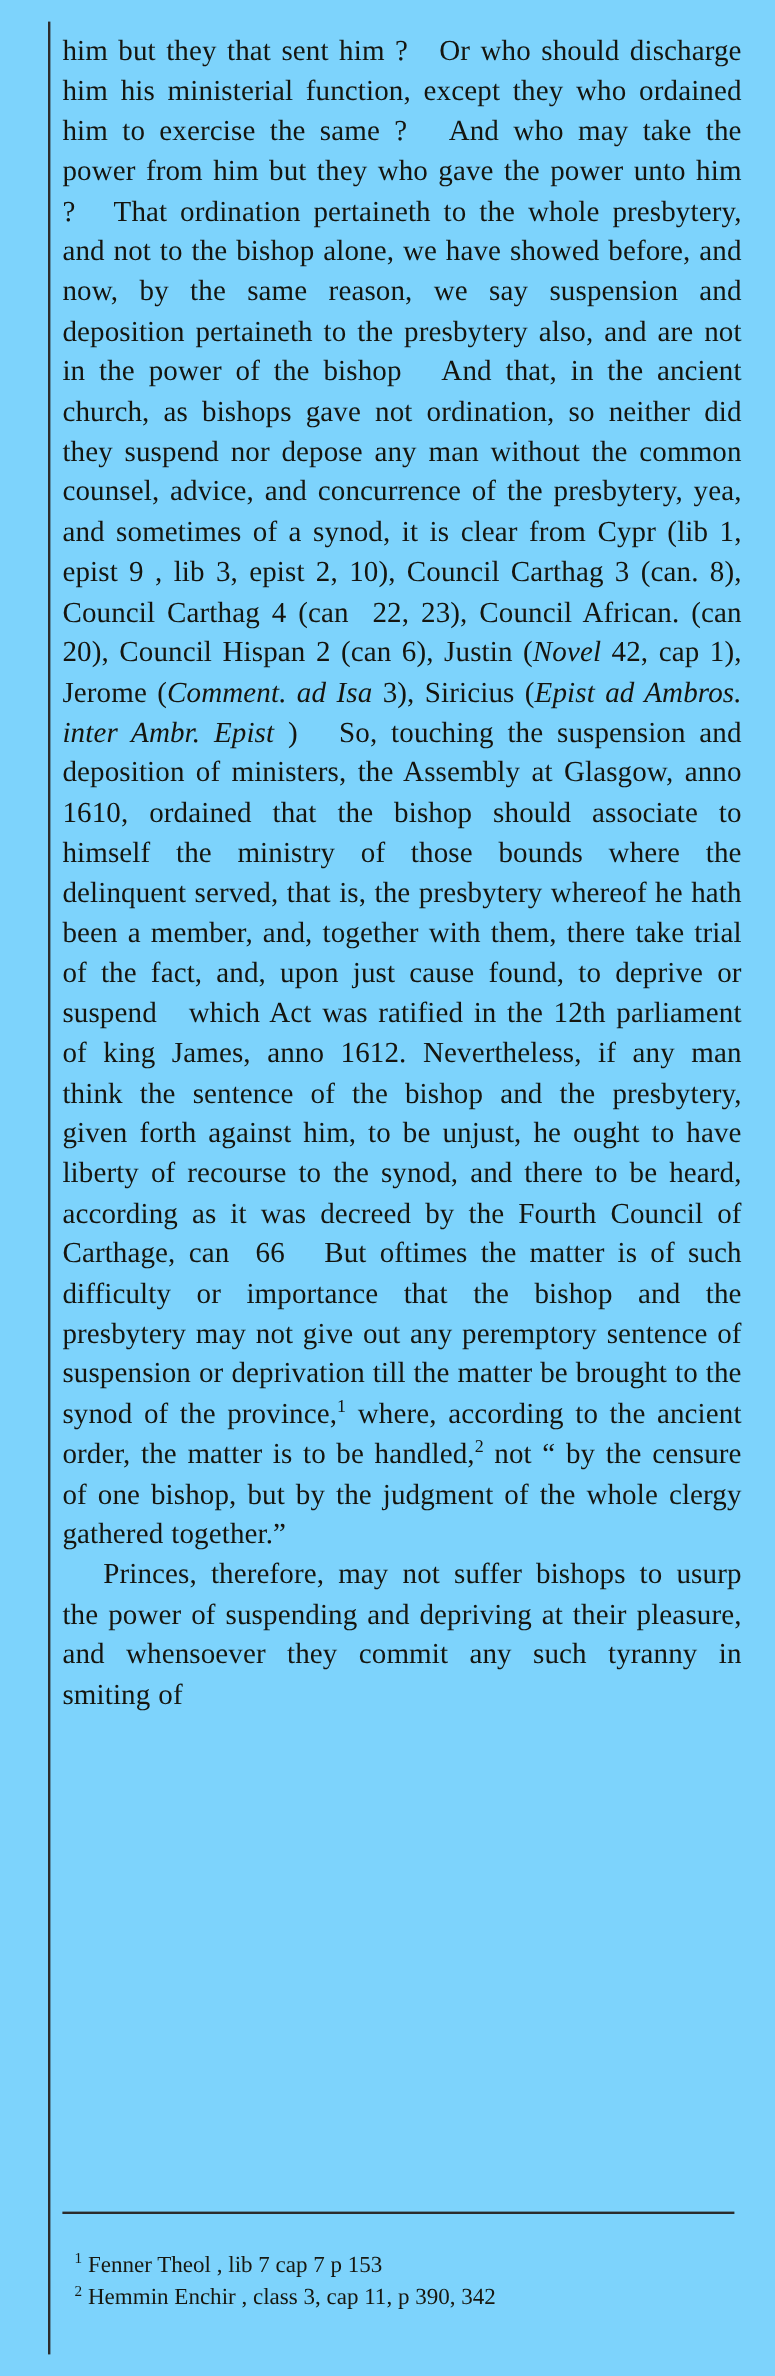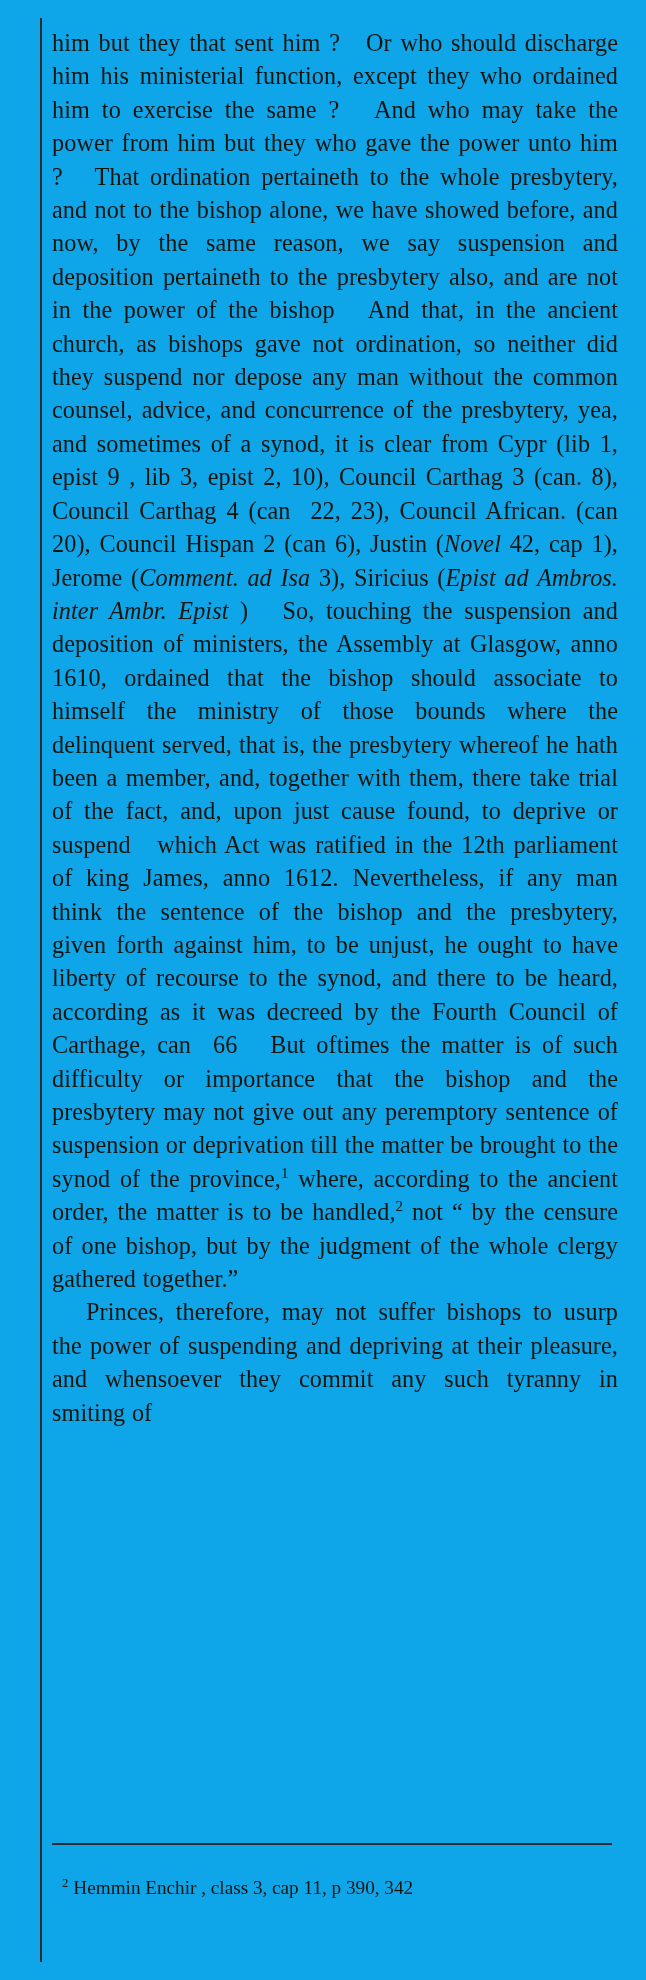--- a/index.html
+++ b/index.html
@@ -13,21 +13,21 @@
     position: relative;
     font-family: "Liberation Serif", "DejaVu Serif", serif;
     color: #1a1a1a;
     overflow: hidden;
   }
   .page {
     position: absolute;
     left: 0; top: 0;
     width: 646px;
     height: 1980px;
-    background: #0ea5e9;
+    background: #7dd3fc;
   }
   
   .col-rule {
     position: absolute;
     left: 40px;
     top: 18px;
     width: 2px;
     height: 1944px;
     background: #2b2b2b;
   }
@@ -95,16 +95,17 @@
   <div class="column">
     <div class="body-text">
       <p>him but they that sent him ?&nbsp;&nbsp; Or who should discharge him his ministerial function, except they who ordained him to exercise the same ?&nbsp;&nbsp; And who may take the power from him but they who gave the power unto him ?&nbsp;&nbsp; That ordination pertaineth to the whole presbytery, and not to the bishop alone, we have showed before, and now, by the same reason, we say suspension and deposition pertaineth to the presbytery also, and are not in the power of the bishop&nbsp;&nbsp; And that, in the ancient church, as bishops gave not ordination, so neither did they suspend nor depose any man without the common counsel, advice, and concurrence of the presbytery, yea, and sometimes of a synod, it is clear from Cypr (lib 1, epist 9 , lib 3, epist 2, 10), Council Carthag 3 (can. 8), Council Carthag 4 (can&nbsp; 22, 23), Council African. (can 20), Council Hispan 2 (can 6), Justin (<span class="it">Novel</span> 42, cap 1), Jerome (<span class="it">Comment. ad Isa</span> 3), Siricius (<span class="it">Epist ad Ambros. inter Ambr. Epist</span> )&nbsp;&nbsp; So, touching the suspension and deposition of ministers, the Assembly at Glasgow, anno 1610, ordained that the bishop should associate to himself the ministry of those bounds where the delinquent served, that is, the presbytery whereof he hath been a member, and, together with them, there take trial of the fact, and, upon just cause found, to deprive or suspend&nbsp;&nbsp; which Act was ratified in the 12th parliament of king James, anno 1612. Nevertheless, if any man think the sentence of the bishop and the presbytery, given forth against him, to be unjust, he ought to have liberty of recourse to the synod, and there to be heard, according as it was decreed by the Fourth Council of Carthage, can&nbsp; 66&nbsp;&nbsp; But oftimes the matter is of such difficulty or importance that the bishop and the presbytery may not give out any peremptory sentence of suspension or deprivation till the matter be brought to the synod of the province,<sup>1</sup> where, according to the ancient order, the matter is to be handled,<sup>2</sup> not “ by the censure of one bishop, but by the judgment of the whole clergy gathered together.”</p>
       <p class="indent">Princes, therefore, may not suffer bishops to usurp the power of suspending and depriving at their pleasure, and whensoever they commit any such tyranny in smiting of</p>
     </div>
   </div>
 
   <div class="footnote-rule"></div>
 
   <div class="footnotes">
+    <div class="fn"><span class="fnmark">1</span><span>Fenner Theol , lib 7 cap 7 p 153</span></div>
     <div class="fn"><span class="fnmark">2</span><span>Hemmin Enchir , class 3, cap 11, p 390, 342</span></div>
   </div>
 
 </div>
 
 </body></html>

